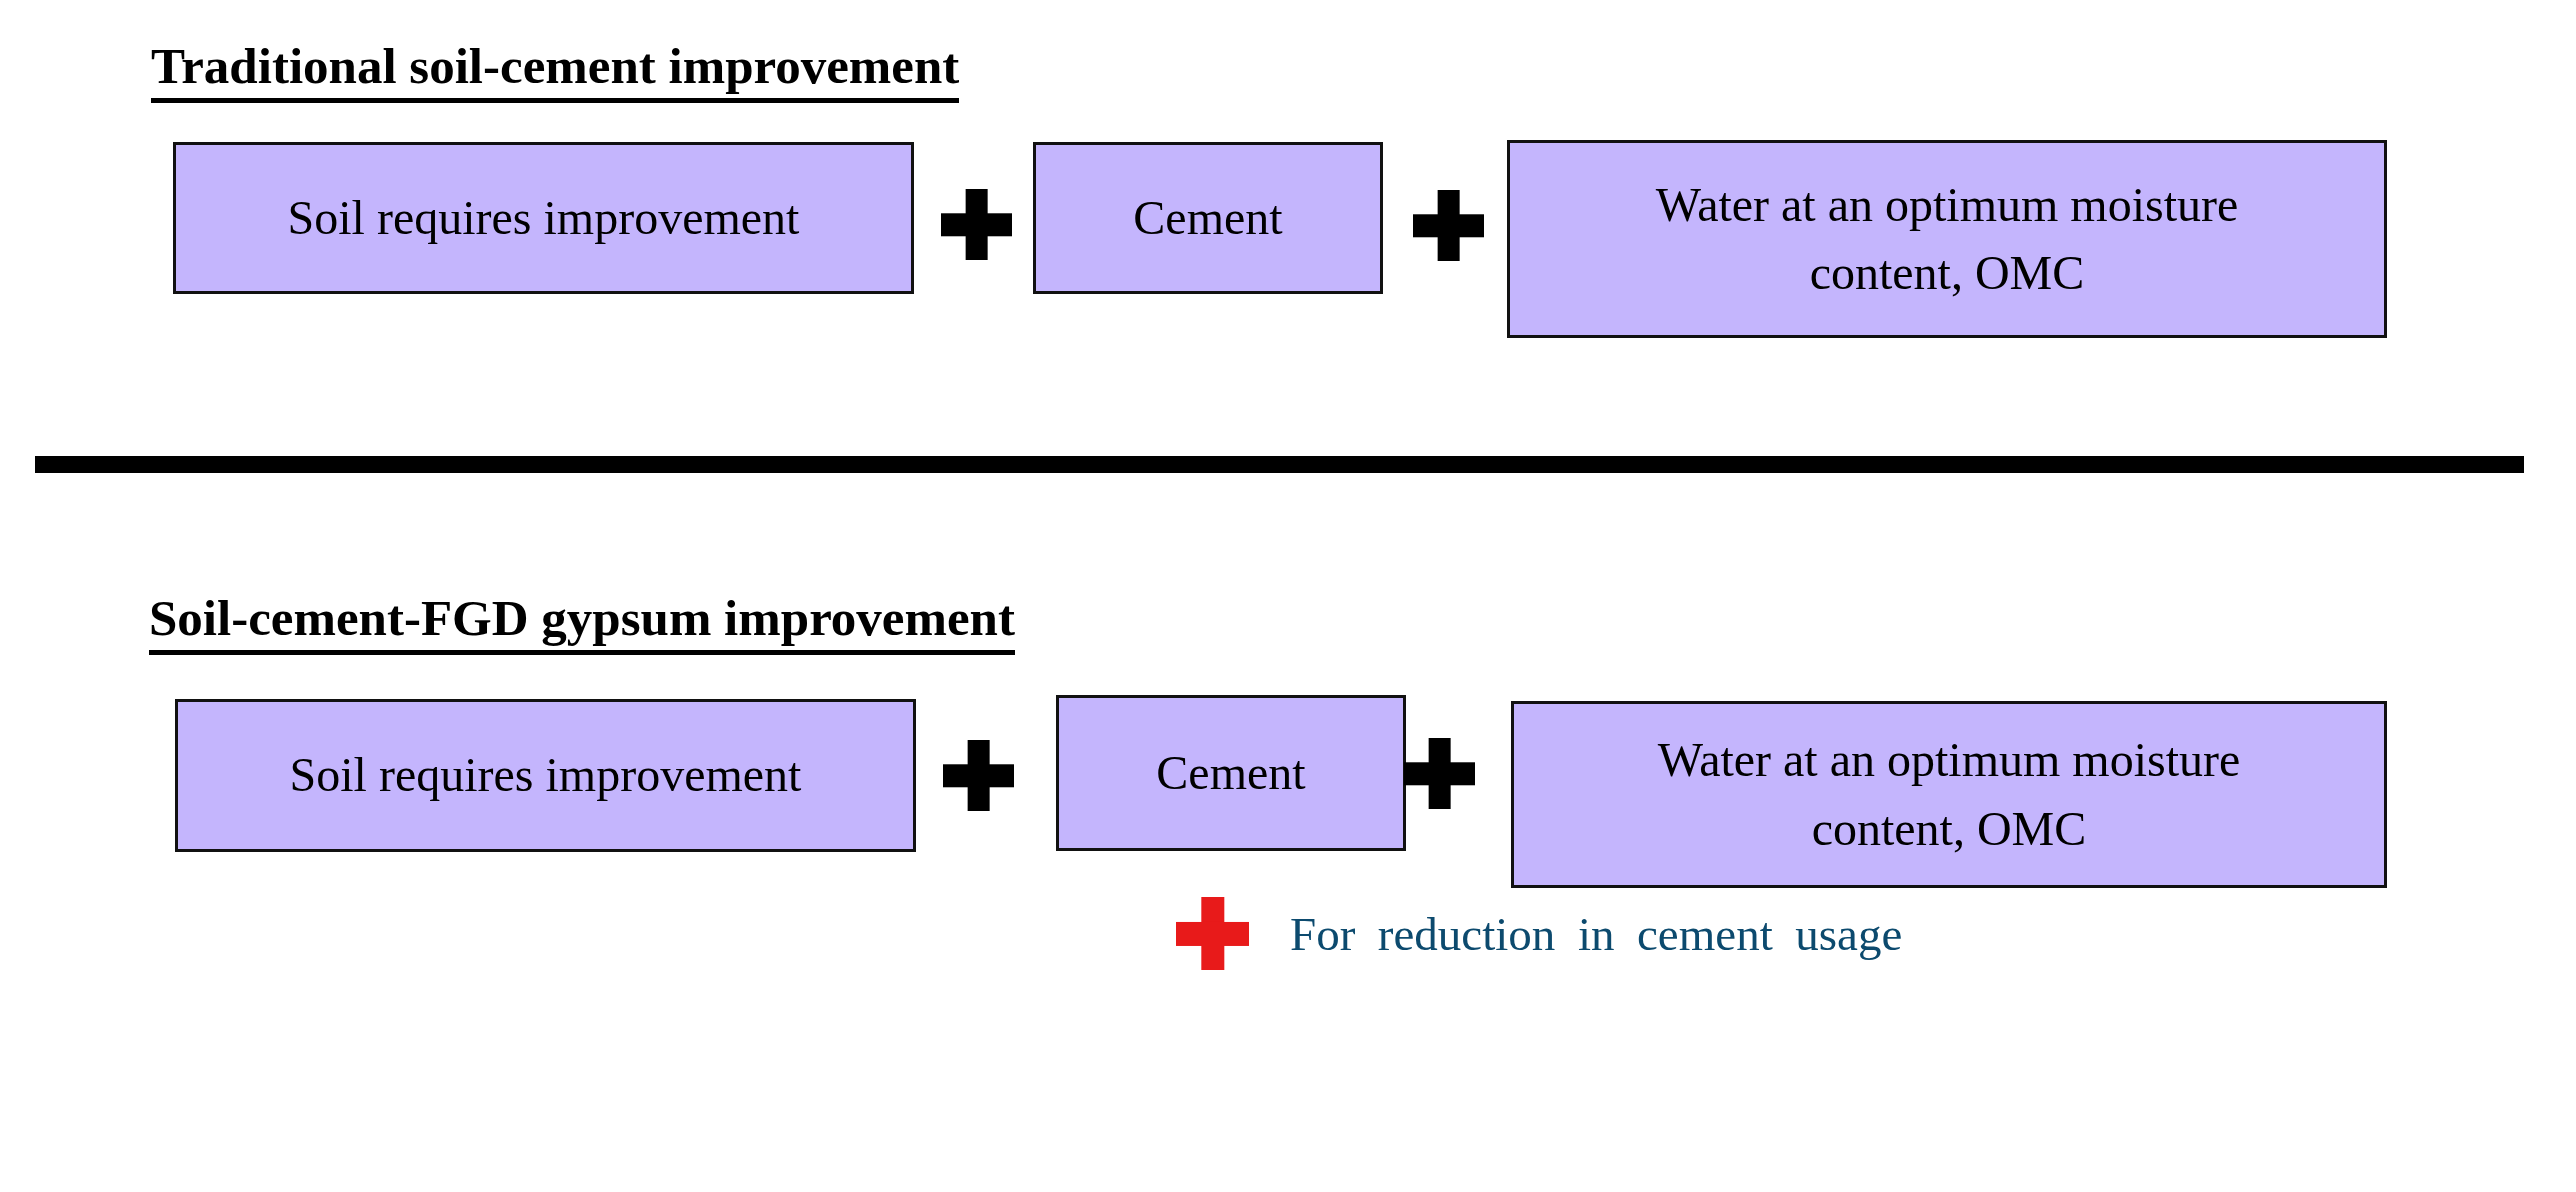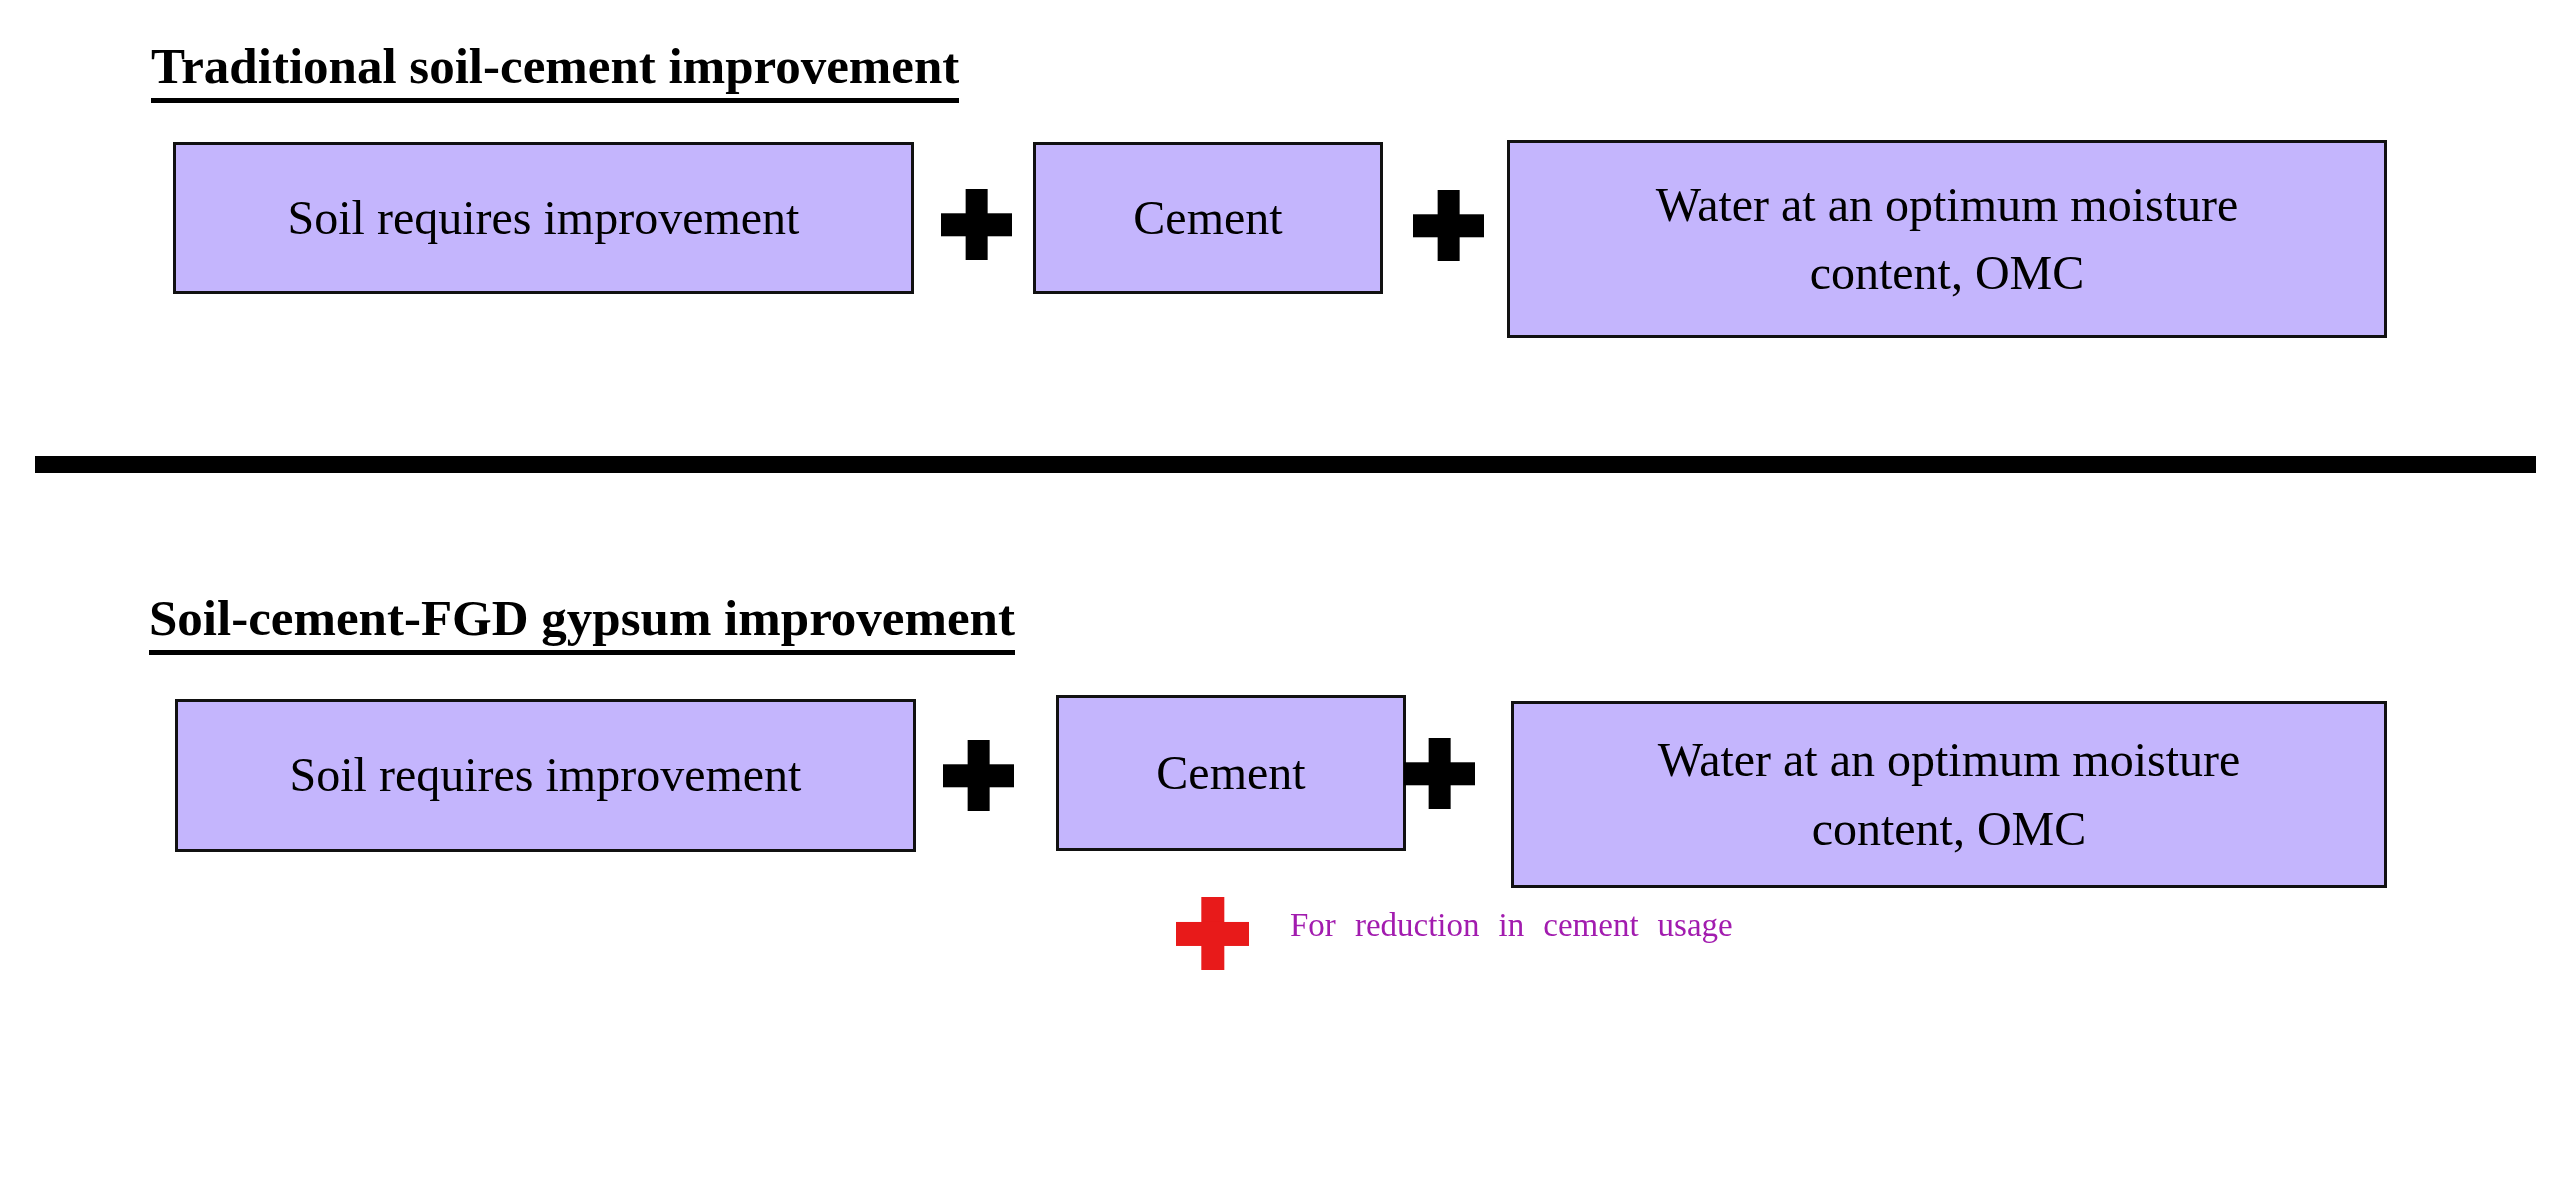--- a/index.html
+++ b/index.html
@@ -8,21 +8,20 @@
     background: #ffffff;
   }
   #canvas {
     position: relative;
     width: 2524px;
     height: 1192px;
     background: #ffffff;
     font-family: "Liberation Serif", serif;
     color: #000000;
     overflow: hidden;
-    padding-left: 12px;
   }
   .section-title {
     position: absolute;
     font-size: 51px;
     font-weight: bold;
     white-space: nowrap;
   }
   .section-title .underlined {
     display: inline-block;
     border-bottom: 5.4px solid #000000;
@@ -73,22 +72,22 @@
     left: 35px;
     top: 456px;
     width: 2535px;
     height: 17px;
     background: #000000;
   }
   .red-note {
     position: absolute;
     left: 1290px;
     top: 907px;
-    font-size: 33px;
-    color: #a21caf;
+    font-size: 47px;
+    color: #0c4a6e;
     white-space: nowrap;
     word-spacing: 10.8px;
   }
 </style>
 </head>
 <body>
 
 <div id="canvas">
 
   <div class="section-title" style="left:151px; top:37px;">

